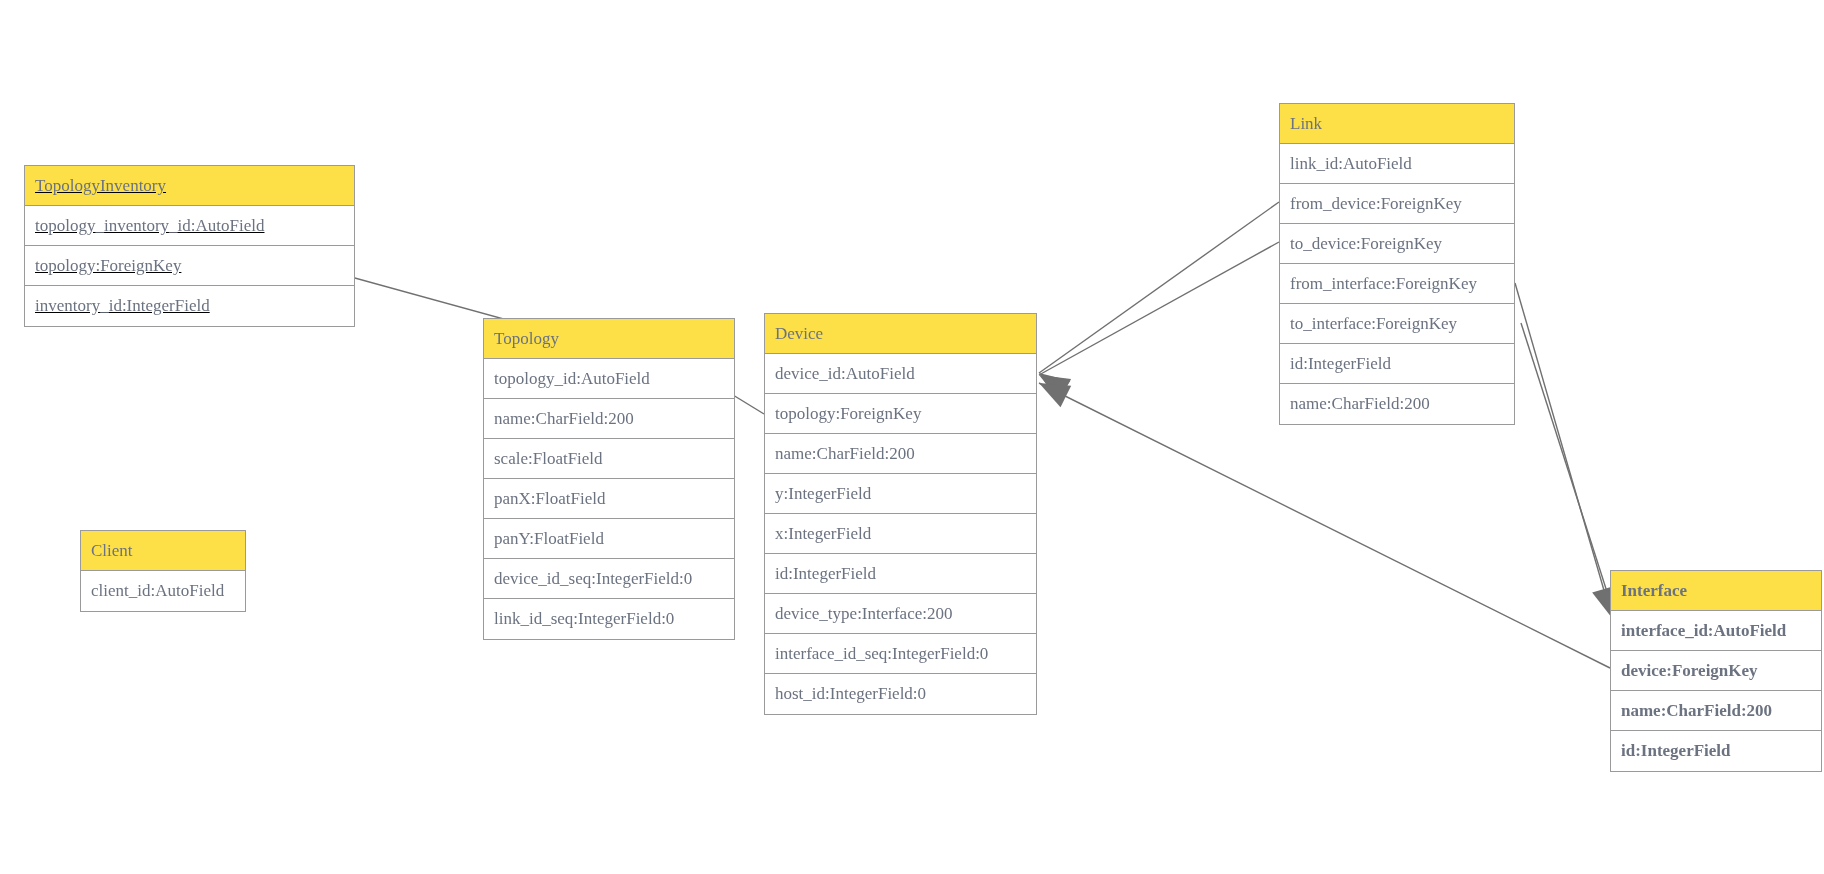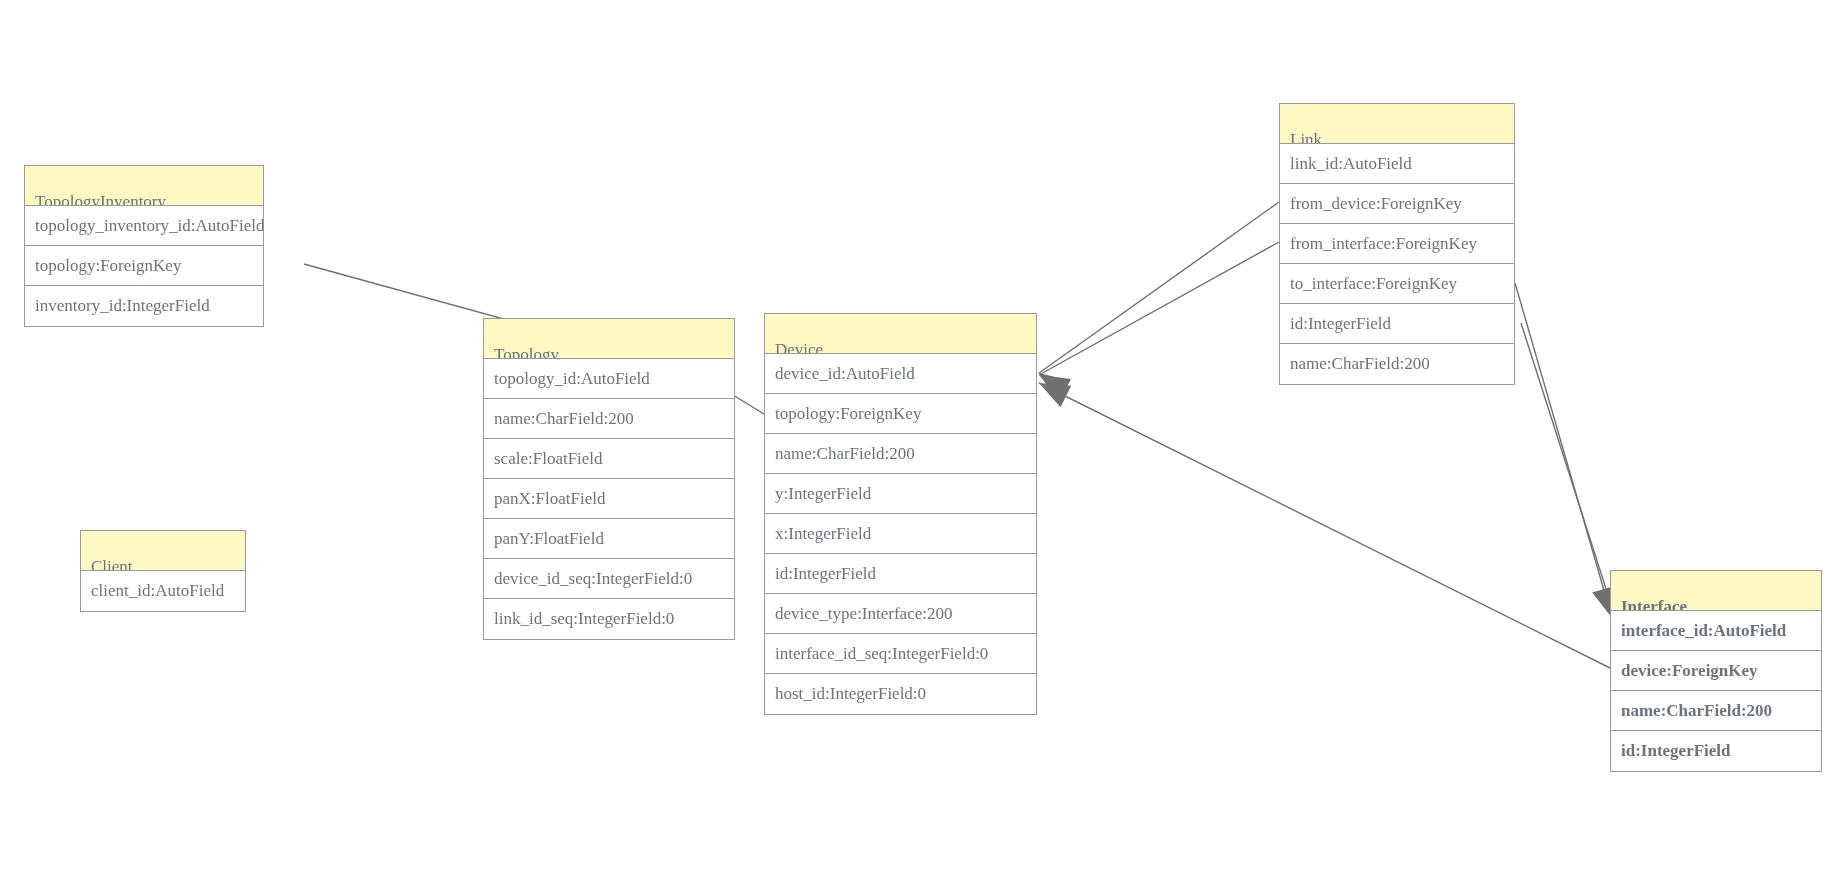--- a/index.html
+++ b/index.html
@@ -25,27 +25,27 @@
   }
   .entity {
     position: absolute;
     box-sizing: border-box;
     border: 1px solid #9a9a9a;
     background: #ffffff;
     z-index: 2;
   }
   .entity-header {
     box-sizing: border-box;
-    background: #fef9c3;
+    background: #fde047;
     border-bottom: 1px solid #9a9a9a;
     color: #6b7280;
     font-size: 17px;
     line-height: 39px;
     height: 40px;
-    padding: 16px 10px;
+    padding: 0 10px;
     white-space: nowrap;
     overflow: hidden;
   }
   .entity-row {
     box-sizing: border-box;
     height: 40px;
     line-height: 39px;
     padding: 0 10px;
     color: #6b7280;
     font-size: 17px;
@@ -88,21 +88,21 @@
         <path d="M 1515 283 L 1612 618" stroke="#707070" stroke-width="1.4" fill="none"></path>
         <polygon points="1612,618 1592.1512105510376,592.5044012149007 1615.2099102508198,585.8488495356436" fill="#707070"></polygon>
       </g>
       <g>
         <path d="M 1521 323 L 1616 620" stroke="#707070" stroke-width="1.4" fill="none"></path>
         <polygon points="1616,620 1595.4470703971922,595.0685522934983 1618.3109459472782,587.7717588312865" fill="#707070"></polygon>
       </g>
     </svg>
 
   <div id="entity-layer">
-      <div class="entity" style="left: 24px; top: 165px; width: 240px;">
+      <div class="entity" style="left: 24px; top: 165px; width: 331px; text-decoration: underline;">
         <div class="entity-header">TopologyInventory</div>
         <div class="entity-row">topology_inventory_id:AutoField</div>
         <div class="entity-row">topology:ForeignKey</div>
         <div class="entity-row">inventory_id:IntegerField</div>
       </div>
       <div class="entity" style="left: 448px; top: 318px; width: 252px; margin-left: 35px;">
         <div class="entity-header">Topology</div>
         <div class="entity-row">topology_id:AutoField</div>
         <div class="entity-row">name:CharField:200</div>
         <div class="entity-row">scale:FloatField</div>
@@ -120,20 +120,21 @@
         <div class="entity-row">x:IntegerField</div>
         <div class="entity-row">id:IntegerField</div>
         <div class="entity-row">device_type:Interface:200</div>
         <div class="entity-row">interface_id_seq:IntegerField:0</div>
         <div class="entity-row">host_id:IntegerField:0</div>
       </div>
       <div class="entity" style="left: 1279px; top: 103px; width: 236px;">
         <div class="entity-header">Link</div>
         <div class="entity-row">link_id:AutoField</div>
         <div class="entity-row">from_device:ForeignKey</div>
+        <div class="entity-row">to_device:ForeignKey</div>
         <div class="entity-row">from_interface:ForeignKey</div>
         <div class="entity-row">to_interface:ForeignKey</div>
         <div class="entity-row">id:IntegerField</div>
         <div class="entity-row">name:CharField:200</div>
       </div>
       <div class="entity" style="left: 1610px; top: 570px; width: 212px; font-weight: bold;">
         <div class="entity-header">Interface</div>
         <div class="entity-row">interface_id:AutoField</div>
         <div class="entity-row">device:ForeignKey</div>
         <div class="entity-row">name:CharField:200</div>

